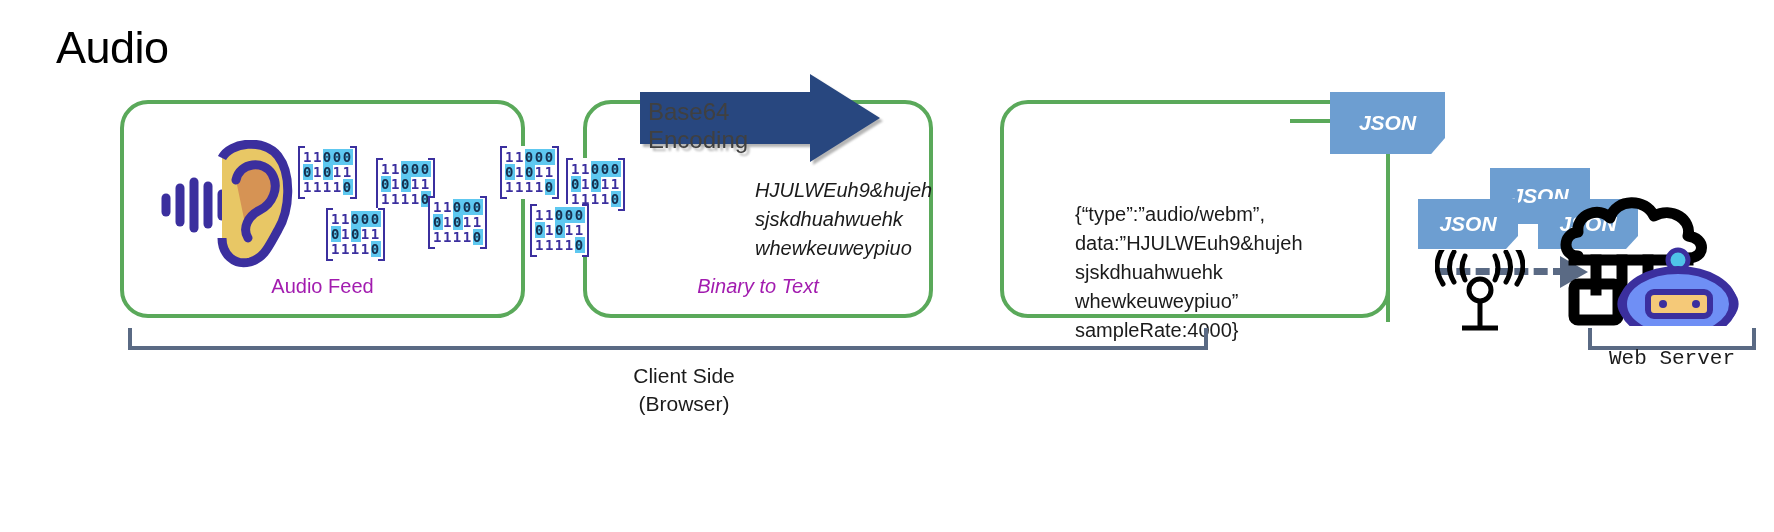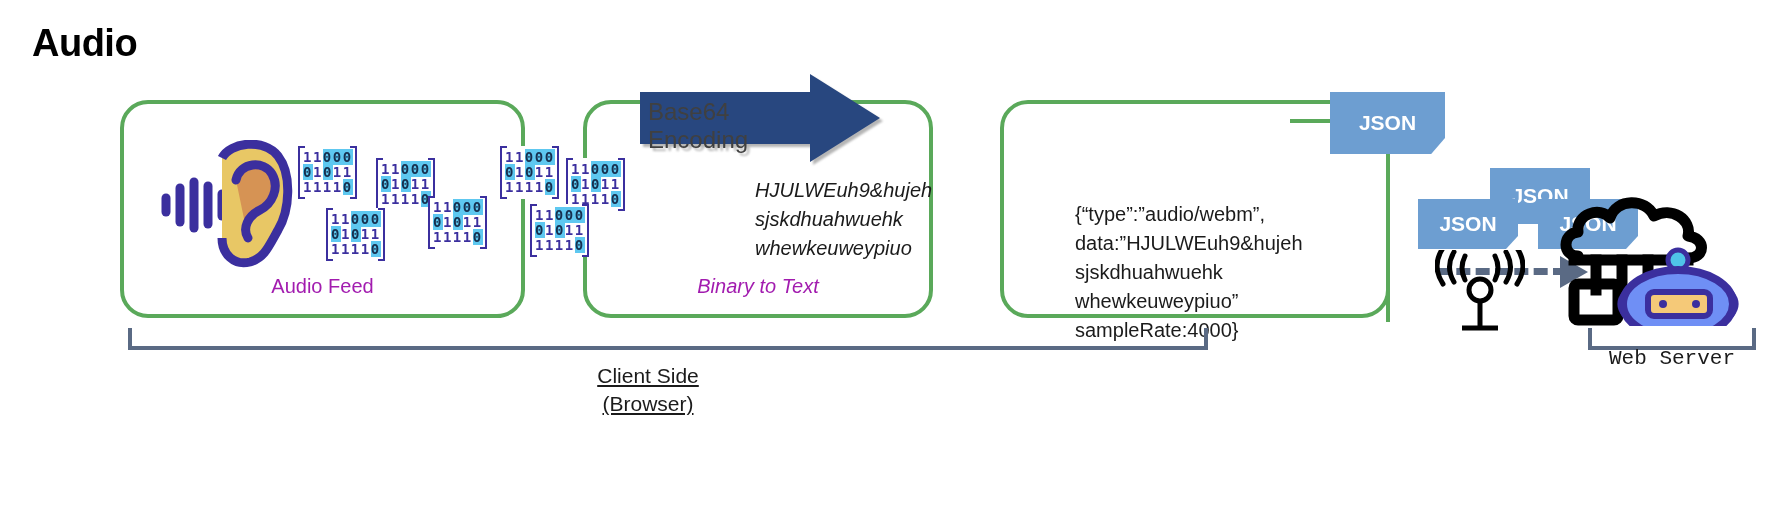--- a/index.html
+++ b/index.html
@@ -5,22 +5,22 @@
   html,body{margin:0;padding:0;background:#ffffff;}
   body{
     width:1774px;height:532px;position:relative;overflow:hidden;
     font-family:"Liberation Sans","DejaVu Sans",sans-serif;
     color:#1b1b1b;
   }
   .abs{position:absolute;}
 
   
   #title{
-    left:32px;top:22px;
-    font-size:38px;font-weight:bold;letter-spacing:-0.5px;color:#000;
+    left:56px;top:22px;
+    font-size:45px;font-weight:normal;letter-spacing:-0.5px;color:#000;
   }
 
   
   .panel{
     border:4px solid #5aa95a;border-radius:28px;background:#fff;
     box-sizing:border-box;
   }
   #panel-audio{left:120px;top:100px;width:405px;height:218px;}
   #panel-binary{left:583px;top:100px;width:350px;height:218px;font-style:italic;}
   #panel-json{left:1000px;top:100px;width:390px;height:218px;}
@@ -68,20 +68,21 @@
   }
   #b64-text{left:755px;top:176px;width:200px;font-style:italic;}
   #json-text{left:1075px;top:170px;width:270px;margin-top:30px;}
 
   
   .json-badge{
     position:absolute;background:#6d9ed1;color:#fff;font-weight:bold;
     display:flex;align-items:center;justify-content:center;
     font-size:21px;
     clip-path:polygon(0 0,100% 0,100% 74%,88% 100%,0 100%);
+    font-style:italic;
   }
   #json-badge-main{left:1330px;top:92px;width:115px;height:62px;}
   #json-badge-top {left:1490px;top:168px;width:100px;height:56px;}
   #json-badge-left{left:1418px;top:199px;width:100px;height:50px;}
   #json-badge-right{left:1538px;top:199px;width:100px;height:50px;}
 
   
   #green-connector-h{left:1290px;top:119px;width:44px;height:4px;background:#5aa95a;}
   #green-connector-v{left:1386px;top:150px;width:4px;height:172px;background:#5aa95a;}
 
@@ -107,21 +108,21 @@
   }
   #bracket-server{
     left:1588px;top:328px;width:168px;height:22px;
     border-left:4px solid #5a6a84;border-right:4px solid #5a6a84;
     border-bottom:4px solid #5a6a84;box-sizing:border-box;
   }
   .bracket-label{
     position:absolute;text-align:center;font-size:21px;line-height:28px;
     color:#1b1b1b;white-space:pre-line;
   }
-  #label-client{left:488px;top:362px;width:320px;text-decoration:underline;}
+  #label-client{left:524px;top:362px;width:320px;}
   #label-server{left:1572px;top:345px;width:200px;font-family:Liberation Mono, monospace;}
 </style>
 </head>
 <body>
 
 <div class="abs" id="title">Audio</div>
 
 <div class="abs panel" id="panel-audio">
   <div class="panel-label">Audio Feed</div>
 </div>

